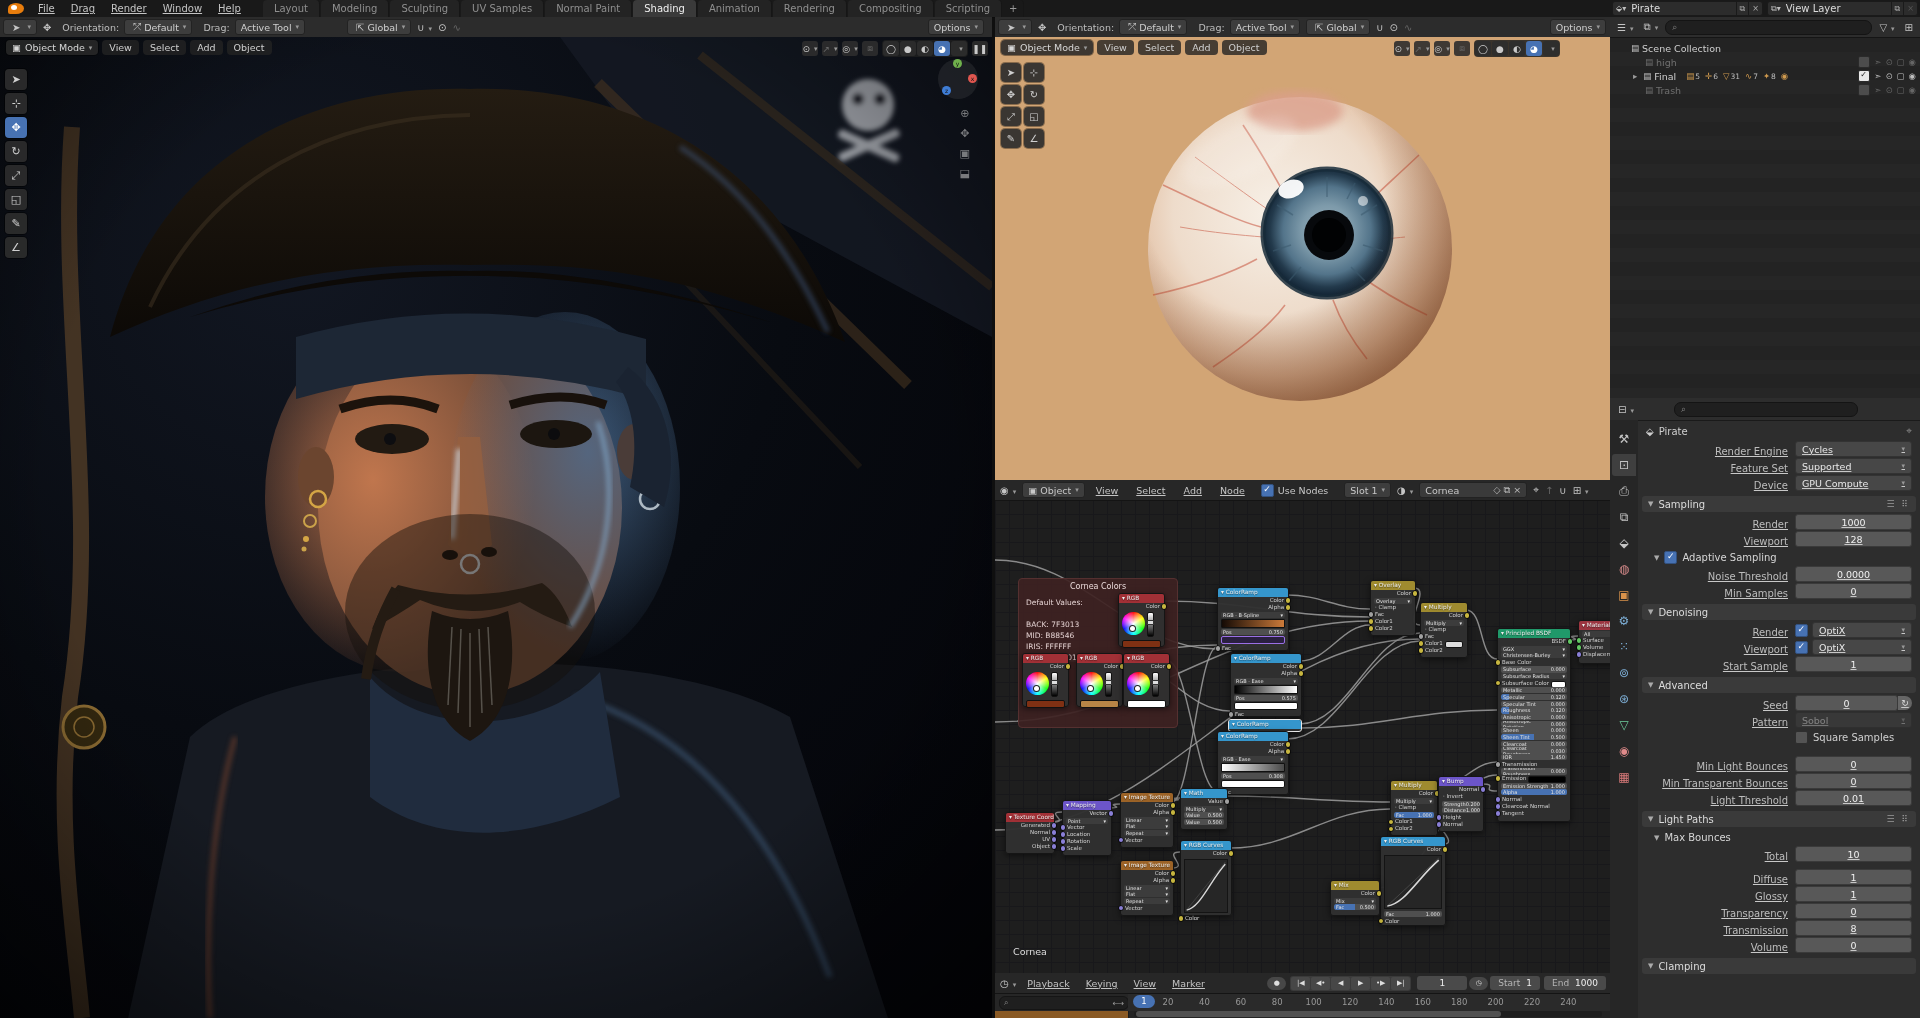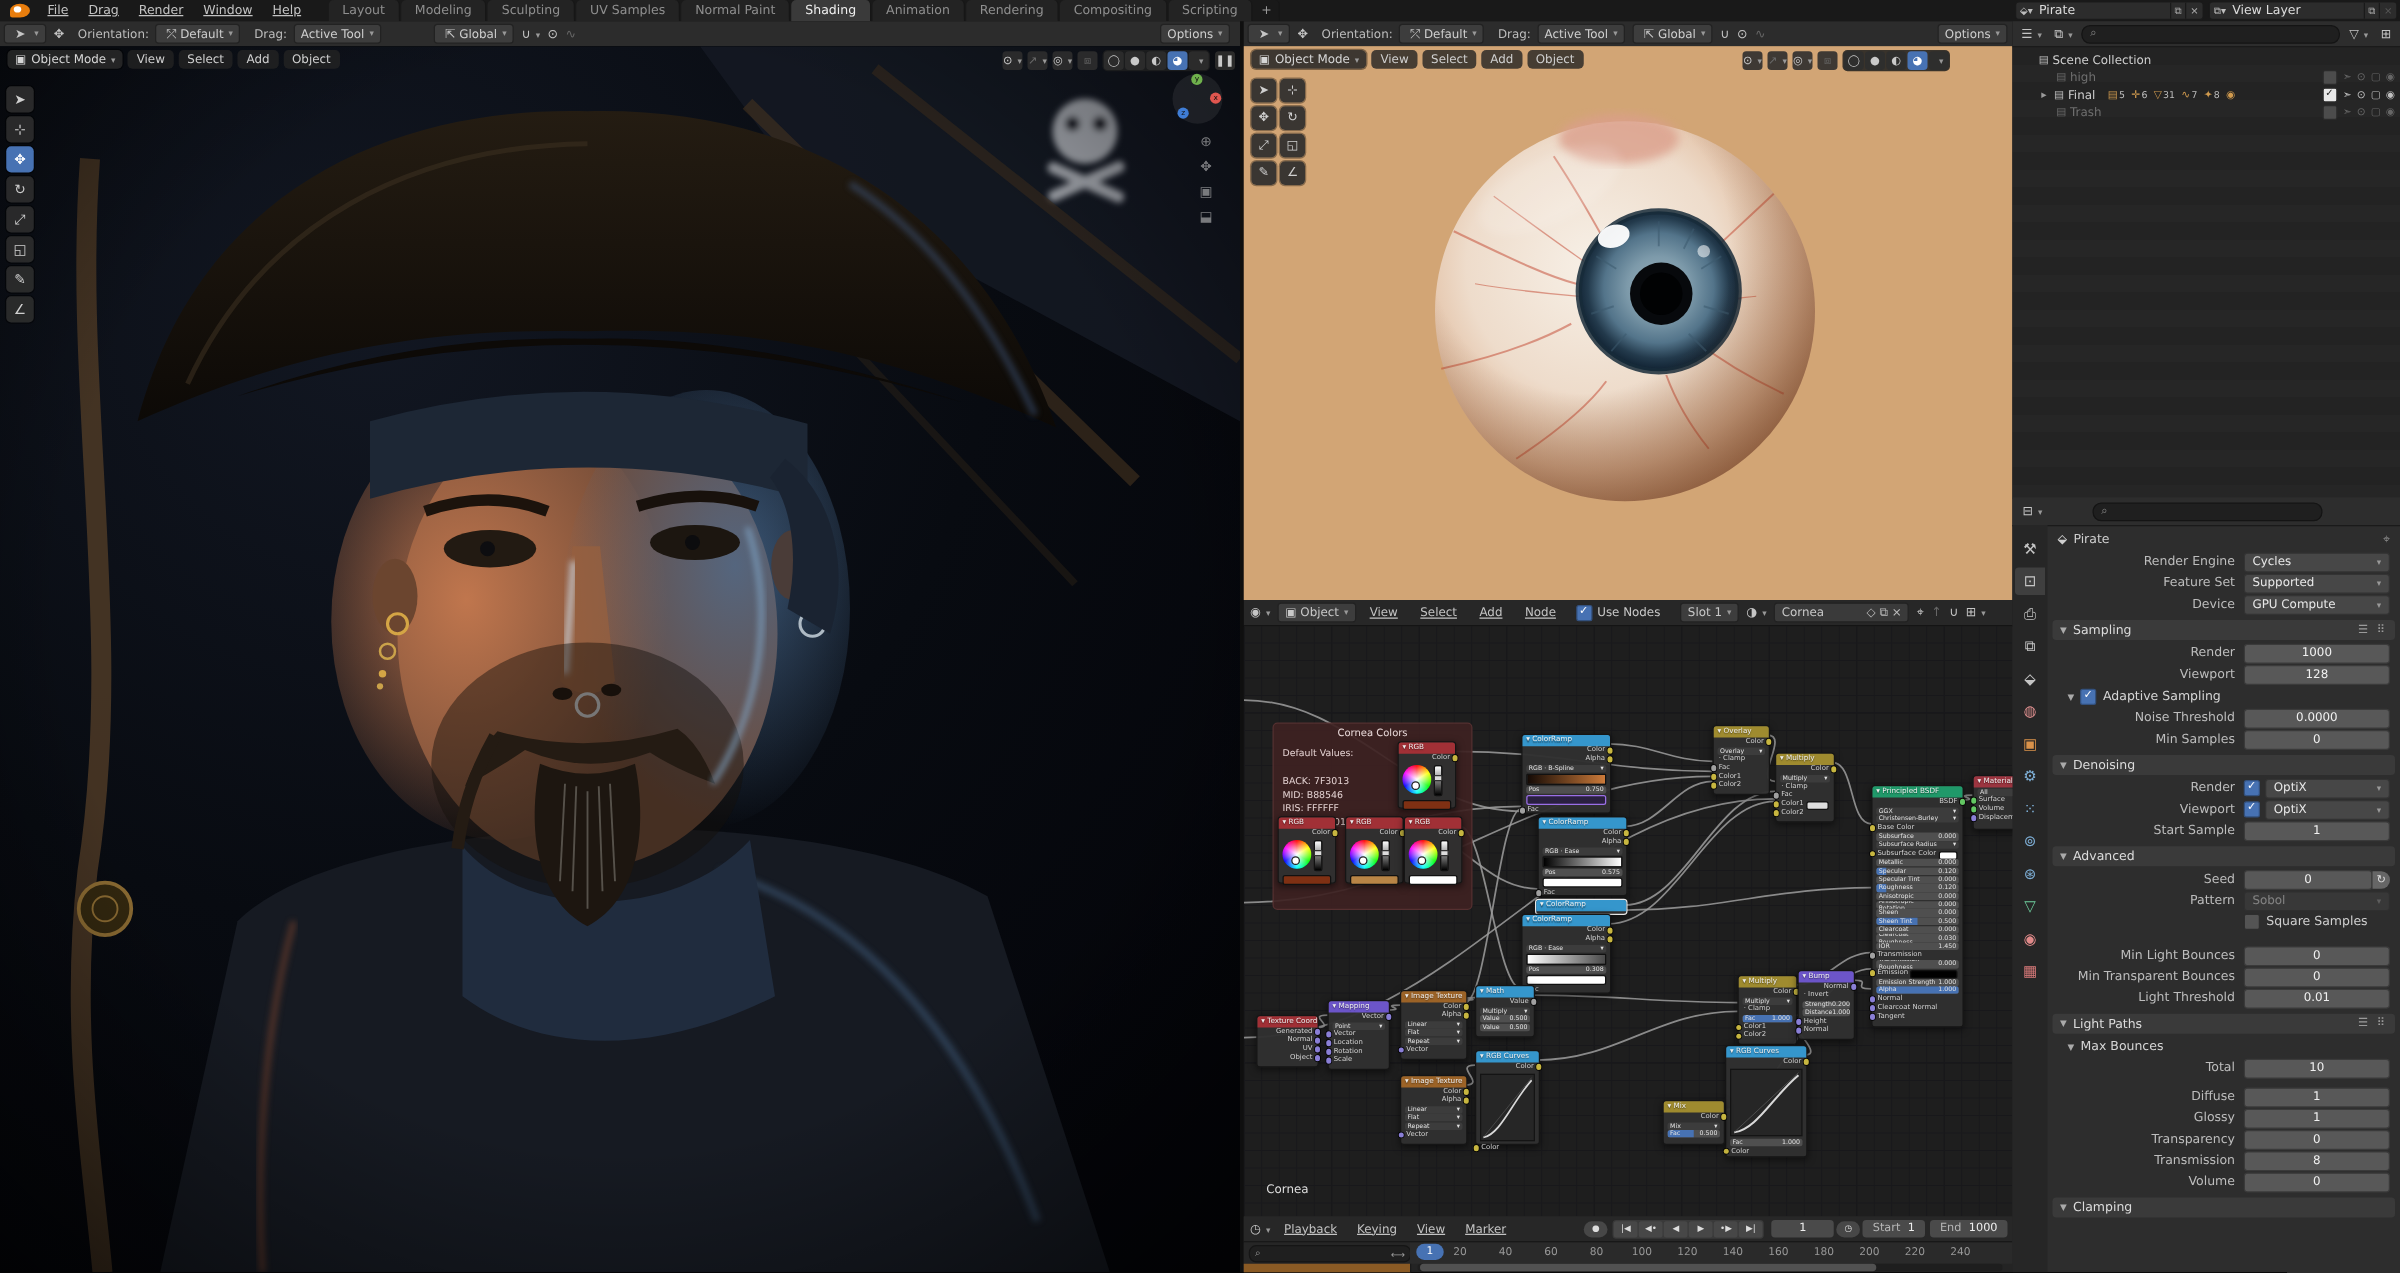--- a/index.html
+++ b/index.html
@@ -124,21 +124,21 @@
   .cbb.on:after{content:"✓";position:absolute;left:1.5px;top:-1px;font-size:9px;color:#fff;}
   
   #props{left:1610px;top:398px;width:310px;height:620px;background:#2d2d2d;}
   #props-header{height:22px;background:#2d2d2d;border-bottom:1px solid #1a1a1a;display:flex;align-items:center;padding:0 5px;gap:6px;}
   #prop-tabs{position:absolute;left:0;top:22px;width:28px;bottom:0;background:#262626;display:flex;flex-direction:column;align-items:center;padding-top:8px;gap:4px;}
   .ptab{width:24px;height:22px;border-radius:3px 0 0 3px;display:flex;align-items:center;justify-content:center;font-size:12px;}
   .ptab.active{background:#3f3f3f;}
   #prop-body{position:absolute;left:28px;top:22px;right:0;bottom:0;overflow:hidden;padding-top:2px;}
   .pbread{display:flex;align-items:center;height:18px;padding:0 8px;color:#cfcfcf;}
   .pbread .pin{margin-left:auto;color:#8a8a8a;}
-  .prow{display:flex;align-items:center;height:15px;margin:2px 8px 2px 0;}
+  .prow{display:flex;align-items:flex-end;height:15px;margin:2px 8px 2px 0;text-decoration:underline;}
   .prow .lbl{width:150px;text-align:right;color:#bdbdbd;padding-right:7px;flex:none;white-space:nowrap;overflow:hidden;}
   .prow .wid{flex:1;display:flex;align-items:center;gap:4px;min-width:0;}
   .pfield{flex:1;height:14px;background:#585858;border:1px solid #3a3a3a;border-radius:3px;color:#f0f0f0;display:flex;align-items:center;justify-content:center;font-size:9.5px;min-width:0;}
   .pdrop{flex:1;height:14px;background:#474747;border:1px solid #333;border-radius:3px;color:#e8e8e8;display:flex;align-items:center;padding:0 6px;font-size:9.5px;min-width:0;}
   .pdrop .chev{margin-left:auto;}
   .prow.dim .pdrop{opacity:.45;}
   .seedbtn{width:14px;height:14px;background:#666;border-radius:0 7px 7px 0;color:#ddd;font-size:9px;display:flex;align-items:center;justify-content:center;margin-left:-4px;flex:none;}
   .psec{display:flex;align-items:center;height:16px;background:#3a3a3a;border-radius:3px;margin:5px 4px 3px 4px;padding:0 6px;color:#dcdcdc;}
   .psec .arr{font-size:7px;margin-right:5px;color:#aaa;}
   .psec .tools{margin-left:auto;color:#9a9a9a;font-size:9px;letter-spacing:2px;}

